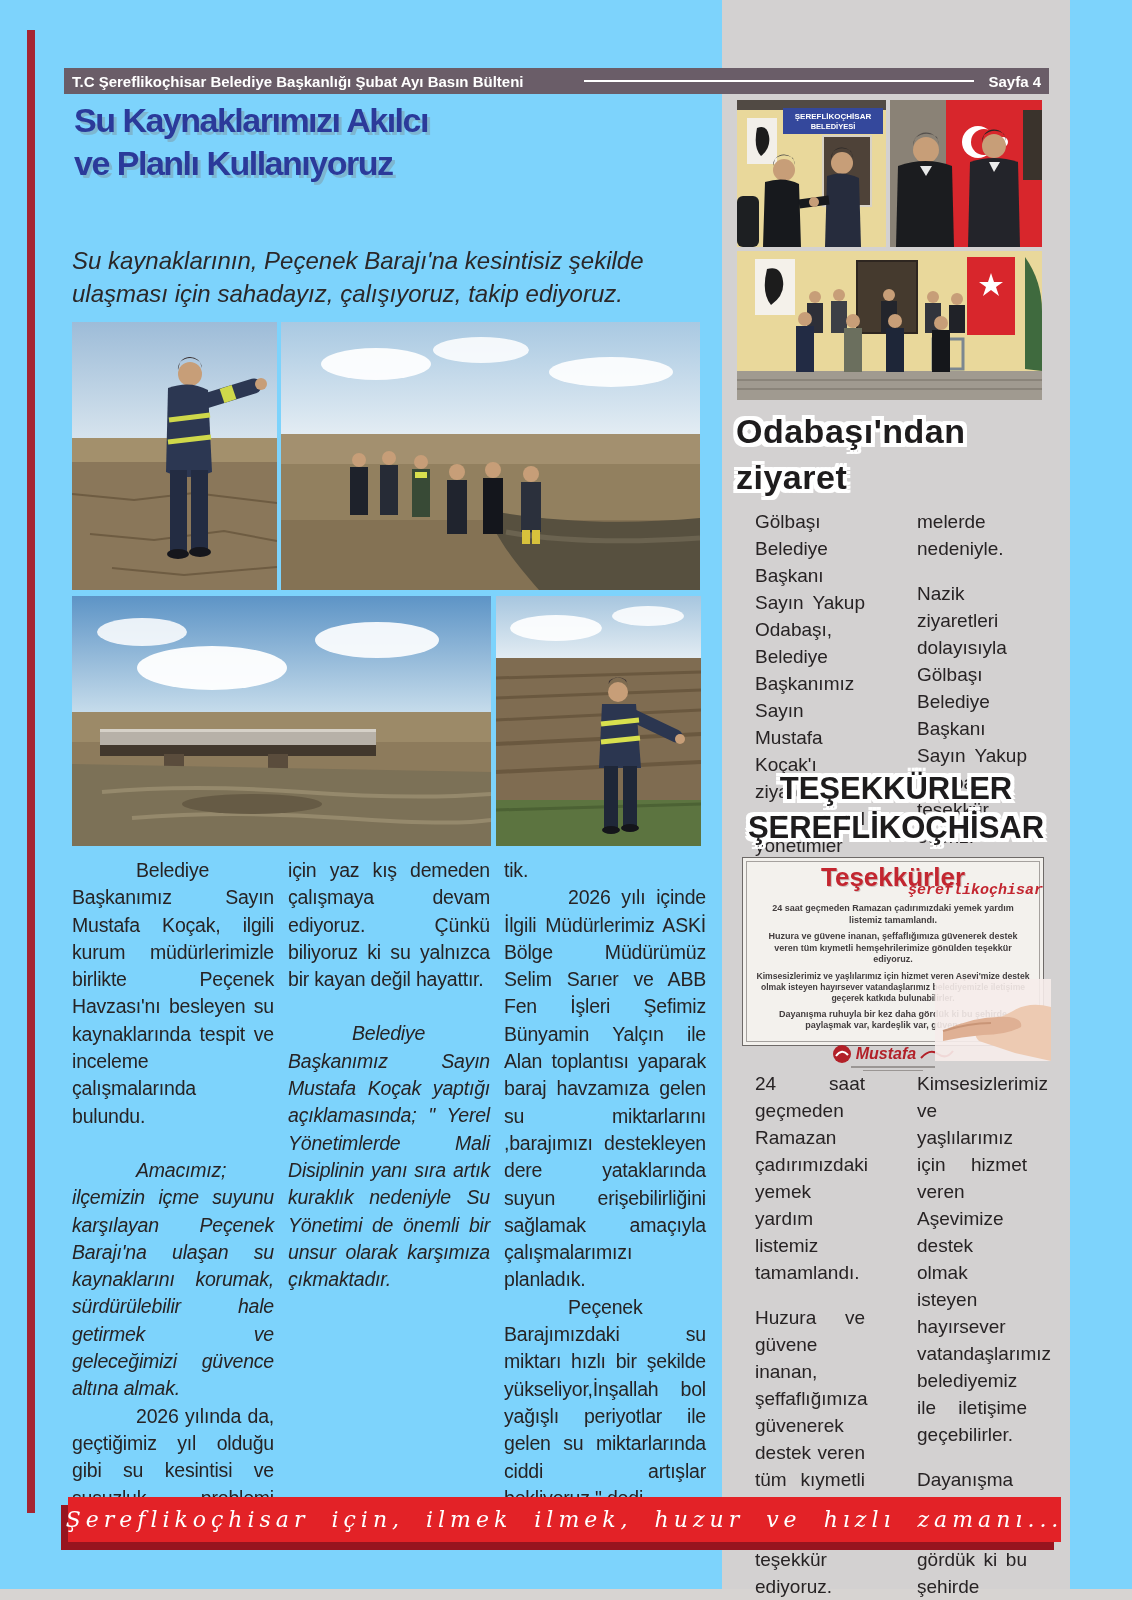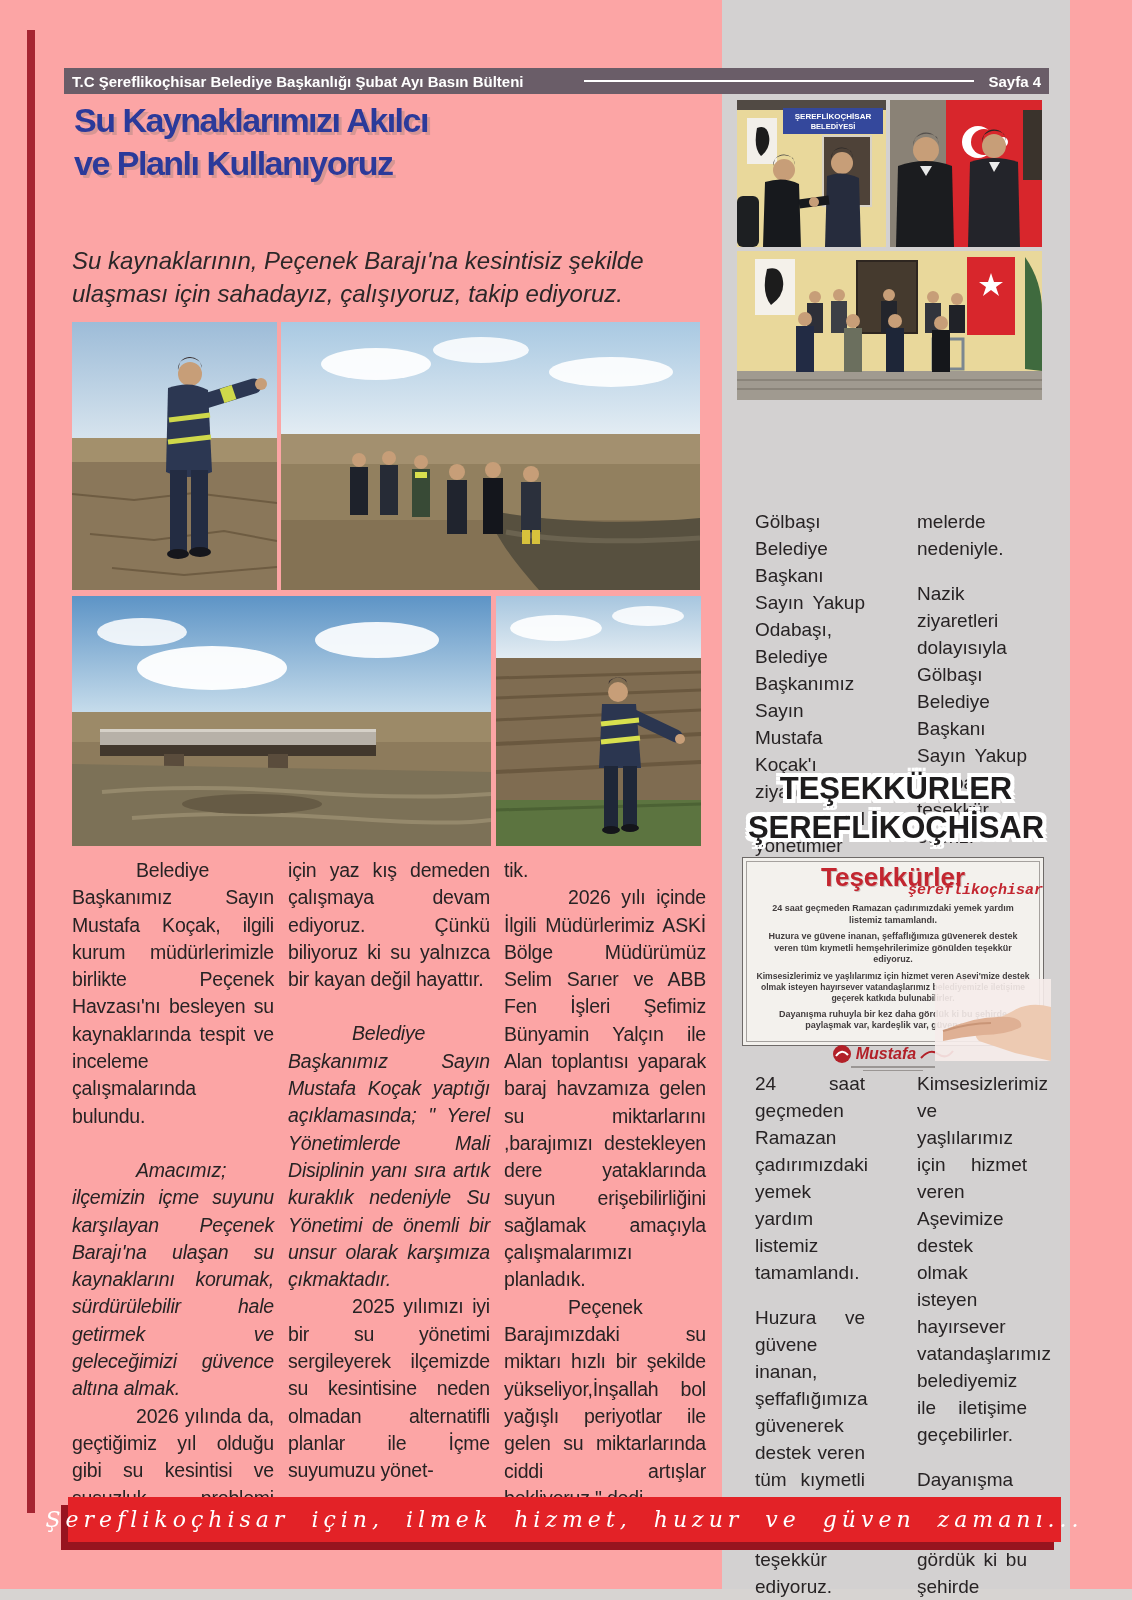--- a/index.html
+++ b/index.html
@@ -1,17 +1,17 @@
 <!DOCTYPE html>
 <html lang="tr"><head>
 <meta charset="utf-8">
 <title>Basın Bülteni - Sayfa 4</title>
 <style>
   html,body{margin:0;padding:0;background:#e9e4de;}
-  #page{position:relative;width:1132px;height:1600px;background:#fca5a5;overflow:hidden;
+  #page{position:relative;width:1132px;height:1600px;background:#7dd3fc;overflow:hidden;
         font-family:"Liberation Sans",sans-serif;color:#2a2627;}
   .abs{position:absolute;}
 
   
   .gray-panel{left:722px;top:0;width:348px;height:1600px;background:#d3d1d1;}
   .red-edge{left:27px;top:30px;width:8px;height:1483px;background:#a52532;}
   .bottom-strip{left:0;top:1589px;width:1132px;height:11px;background:#d7d4d2;}
 
   
   .header-bar{left:64px;top:68px;width:985px;height:26px;background:#6a5d68;
@@ -215,21 +215,20 @@
 
   <div class="abs main-cols">
     <div class="bcol">
       <p class="indent">Belediye Başkanımız Sayın Mustafa Koçak, ilgili kurum müdürlerimizle birlikte Peçenek Havzası'nı besleyen su kaynaklarında tespit ve inceleme çalışmalarında bulundu.</p>
       <p class="indent pgap">Amacımız; ilçemizin içme suyunu karşılayan Peçenek Barajı'na ulaşan su kaynaklarını korumak, sürdürülebilir hale getirmek ve geleceğimizi güvence altına almak.</p>
       <p class="indent">2026 yılında da, geçtiğimiz yıl olduğu gibi su kesintisi ve susuzluk problemi yaşanmaması</p>
     </div>
     <div class="bcol">
       <p>için yaz kış demeden çalışmaya devam ediyoruz. Çünkü biliyoruz ki su yalnızca bir kayan değil hayattır.</p>
       <p class="indent pgap">Belediye Başkanımız Sayın Mustafa Koçak yaptığı açıklamasında; " Yerel Yönetimlerde Mali Disiplinin yanı sıra artık kuraklık nedeniyle Su Yönetimi de önemli bir unsur olarak karşımıza çıkmaktadır.</p>
-      <p class="indent">2025 yılımızı iyi bir su yönetimi sergileyerek ilçemizde su kesintisine neden olmadan alternatifli planlar ile İçme suyumuzu yönet-</p>
     </div>
     <div class="bcol">
       <p>tik.</p>
       <p class="indent">2026 yılı içinde İlgili Müdürlerimiz ASKİ Bölge Müdürümüz Selim Sarıer ve ABB Fen İşleri Şefimiz Bünyamin Yalçın ile Alan toplantısı yaparak baraj havzamıza gelen su miktarlarını ,barajımızı destekleyen dere yataklarında suyun erişebilirliğini sağlamak amaçıyla çalışmalarımızı planladık.</p>
       <p class="indent">Peçenek Barajımızdaki su miktarı hızlı bir şekilde yükseliyor,İnşallah bol yağışlı periyotlar ile gelen su miktarlarında ciddi artışlar bekliyoruz." dedi.</p>
     </div>
   </div>
 
   <svg class="abs photo" style="left:737px;top:100px" width="149" height="147" viewBox="0 0 149 147">
     <rect width="149" height="147" fill="#e9d89b"></rect>
@@ -294,20 +293,24 @@
         <rect x="59" y="75" width="18" height="46" fill="#222b44"></rect>
       <circle cx="116" cy="70" r="7" fill="#c79e78"></circle>
         <rect x="107" y="77" width="18" height="44" fill="#6b6f5e"></rect>
       <circle cx="158" cy="70" r="7" fill="#c79e78"></circle>
         <rect x="149" y="77" width="18" height="44" fill="#1e2638"></rect>
       <circle cx="204" cy="72" r="7" fill="#c79e78"></circle>
         <rect x="195" y="79" width="18" height="42" fill="#15171b"></rect>
     </g>
   </svg>
 
+  <div class="abs visit-title">
+    <div>Odabaşı'ndan</div>
+    <div>ziyaret</div>
+  </div>
   <div class="abs visit-cols">
     <div class="vcol">
       <p>Gölbaşı Belediye Başkanı Sayın Yakup Odabaşı, Belediye Başkanımız Sayın Mustafa Koçak'ı ziyaret ederek yerel yönetimler üzerine karşılıklı görüş-</p>
     </div>
     <div class="vcol">
       <p>melerde nedeniyle.</p>
       <p>Nazik ziyaretleri dolayısıyla Gölbaşı Belediye Başkanı Sayın Yakup Odabaşı'na teşekkür ederiz.</p>
     </div>
   </div>
 
@@ -348,16 +351,16 @@
       <p>24 saat geçmeden Ramazan çadırımızdaki yemek yardım listemiz tamamlandı.</p>
       <p>Huzura ve güvene inanan, şeffaflığımıza güvenerek destek veren tüm kıymetli hemşehrilerimize gönülden teşekkür ediyoruz.</p>
     </div>
     <div class="vcol">
       <p>Kimsesizlerimiz ve yaşlılarımız için hizmet veren Aşevimize destek olmak isteyen hayırsever vatandaşlarımız belediyemiz ile iletişime geçebilirler.</p>
       <p>Dayanışma ruhuyla bir kez daha gördük ki bu şehirde paylaşmak var, kar-</p>
     </div>
   </div>
 
   <div class="abs footer-bar">
-    <span class="footer-text">Şereflikoçhisar için, ilmek hizmet, huzur ve güven zamanı...</span>
+    <span class="footer-text">Şereflikoçhisar için, ilmek ilmek, huzur ve hızlı zamanı...</span>
   </div>
 
 </div>
 
 </body></html>

